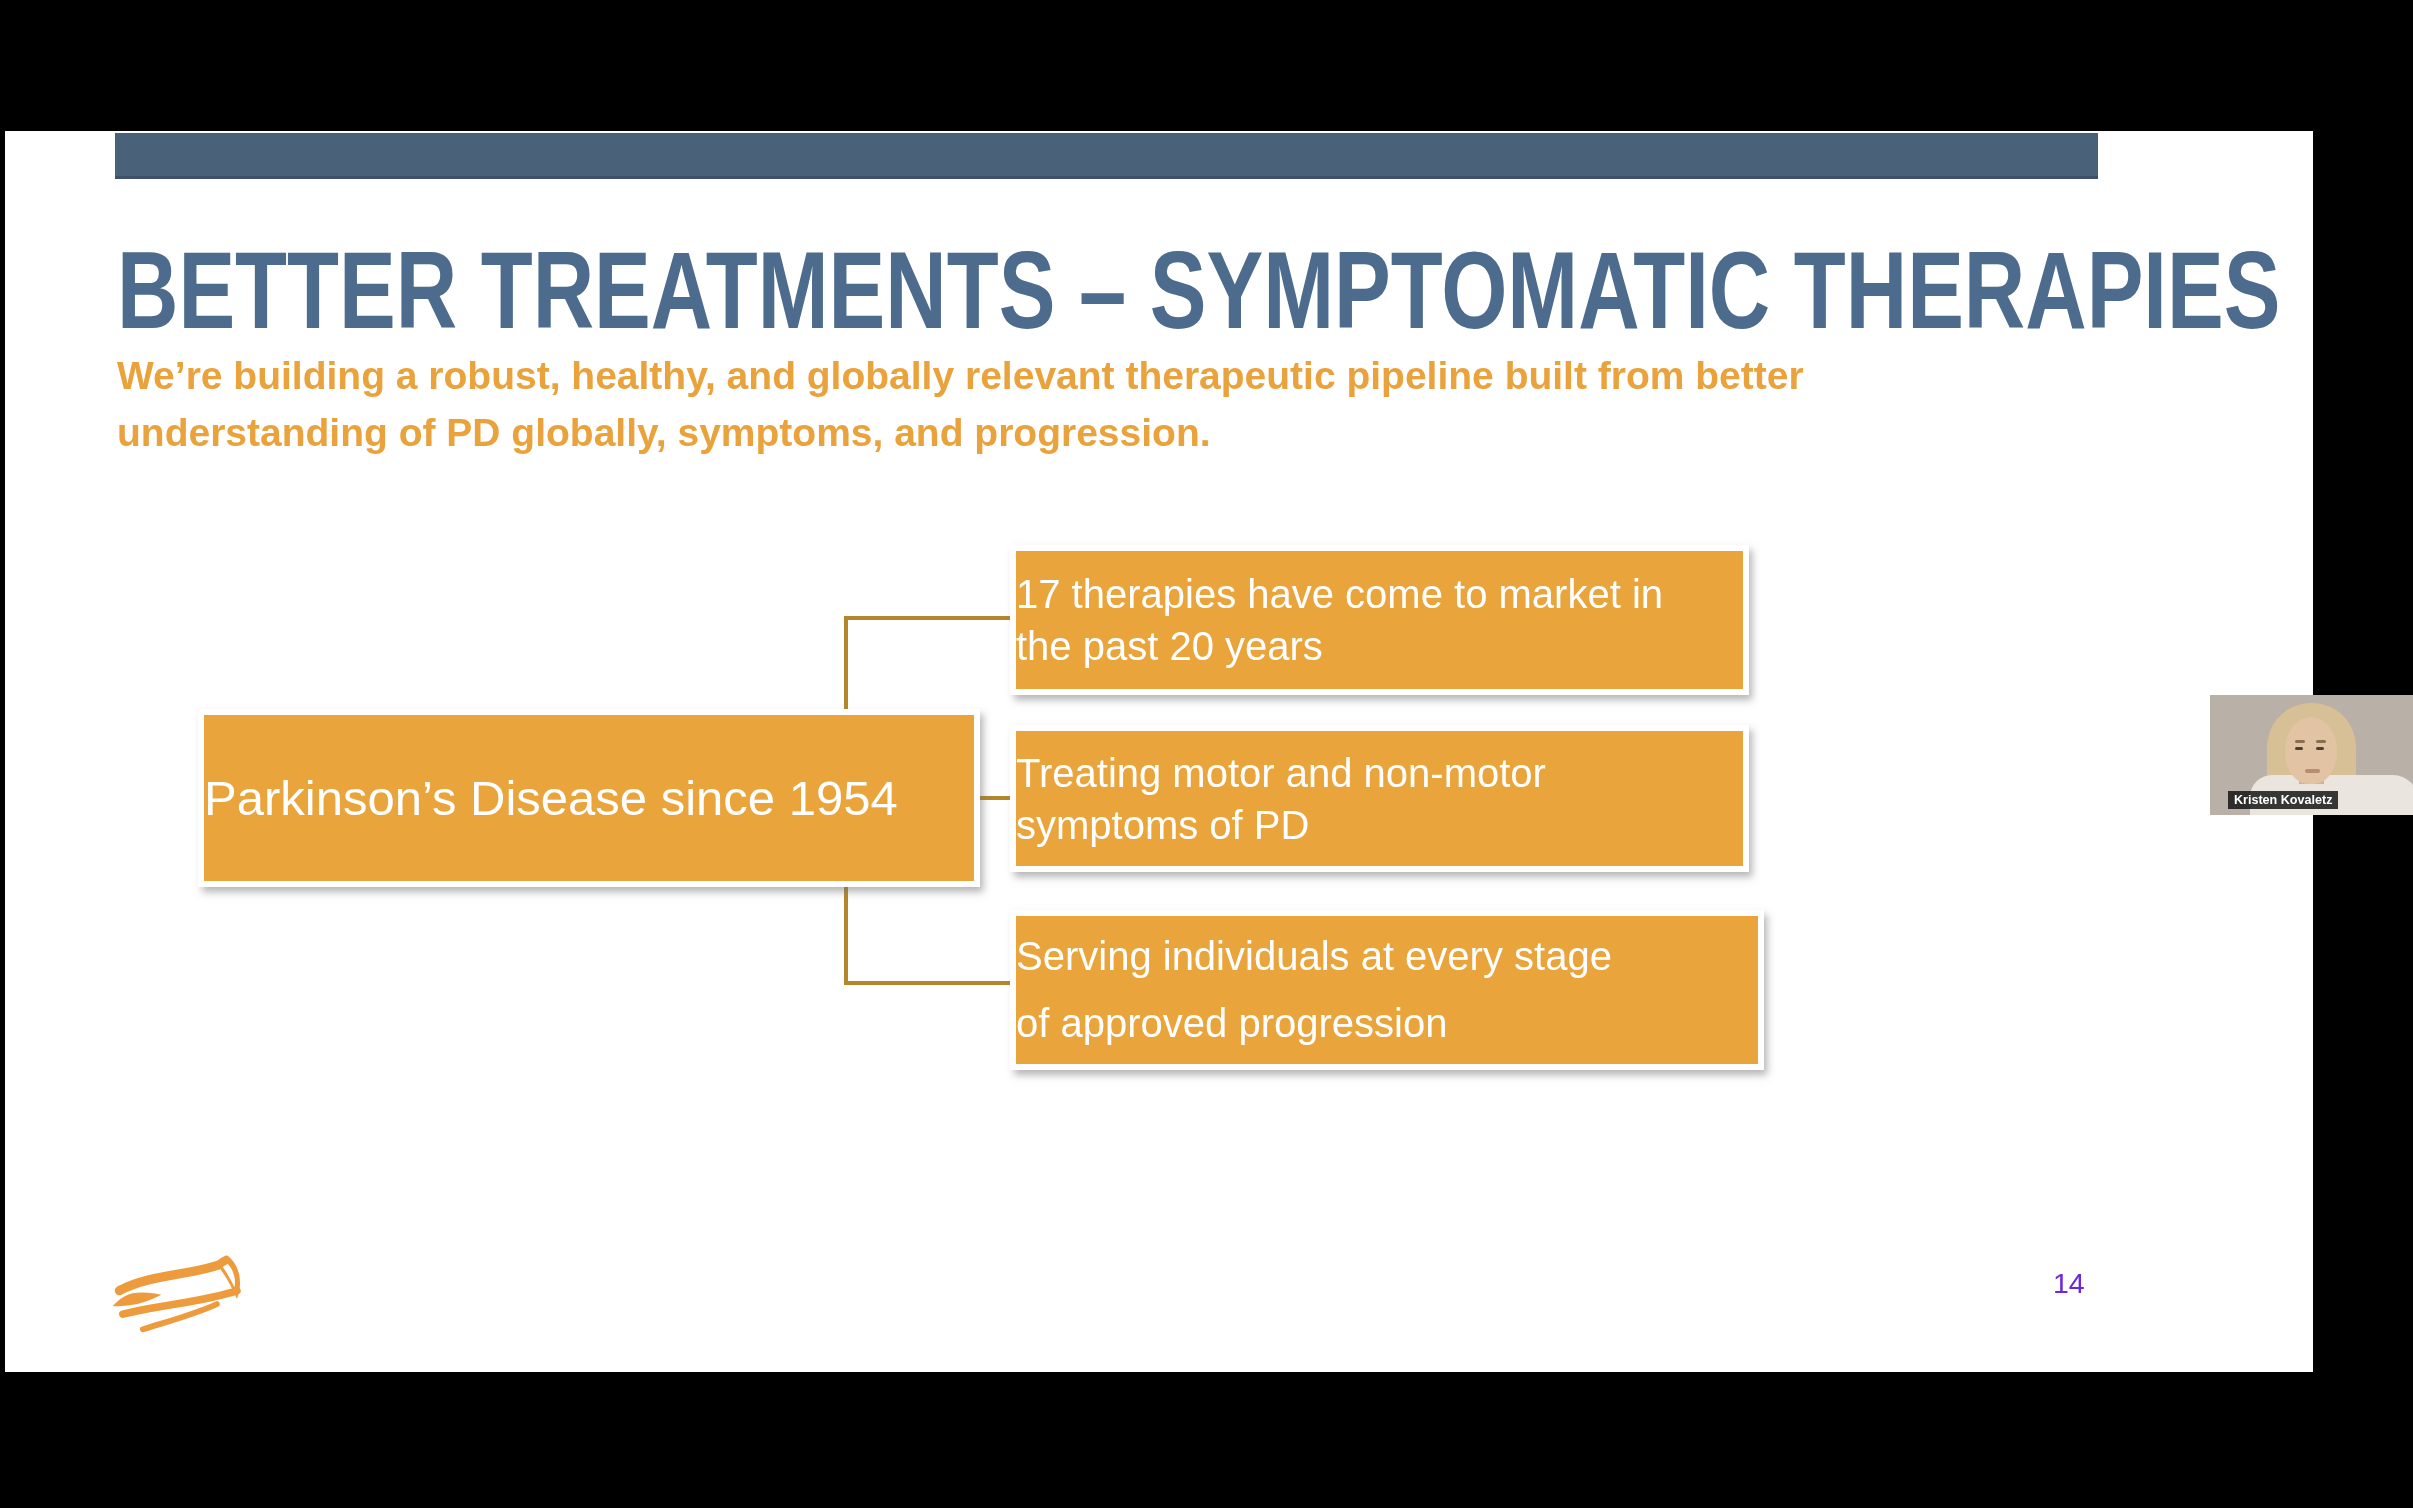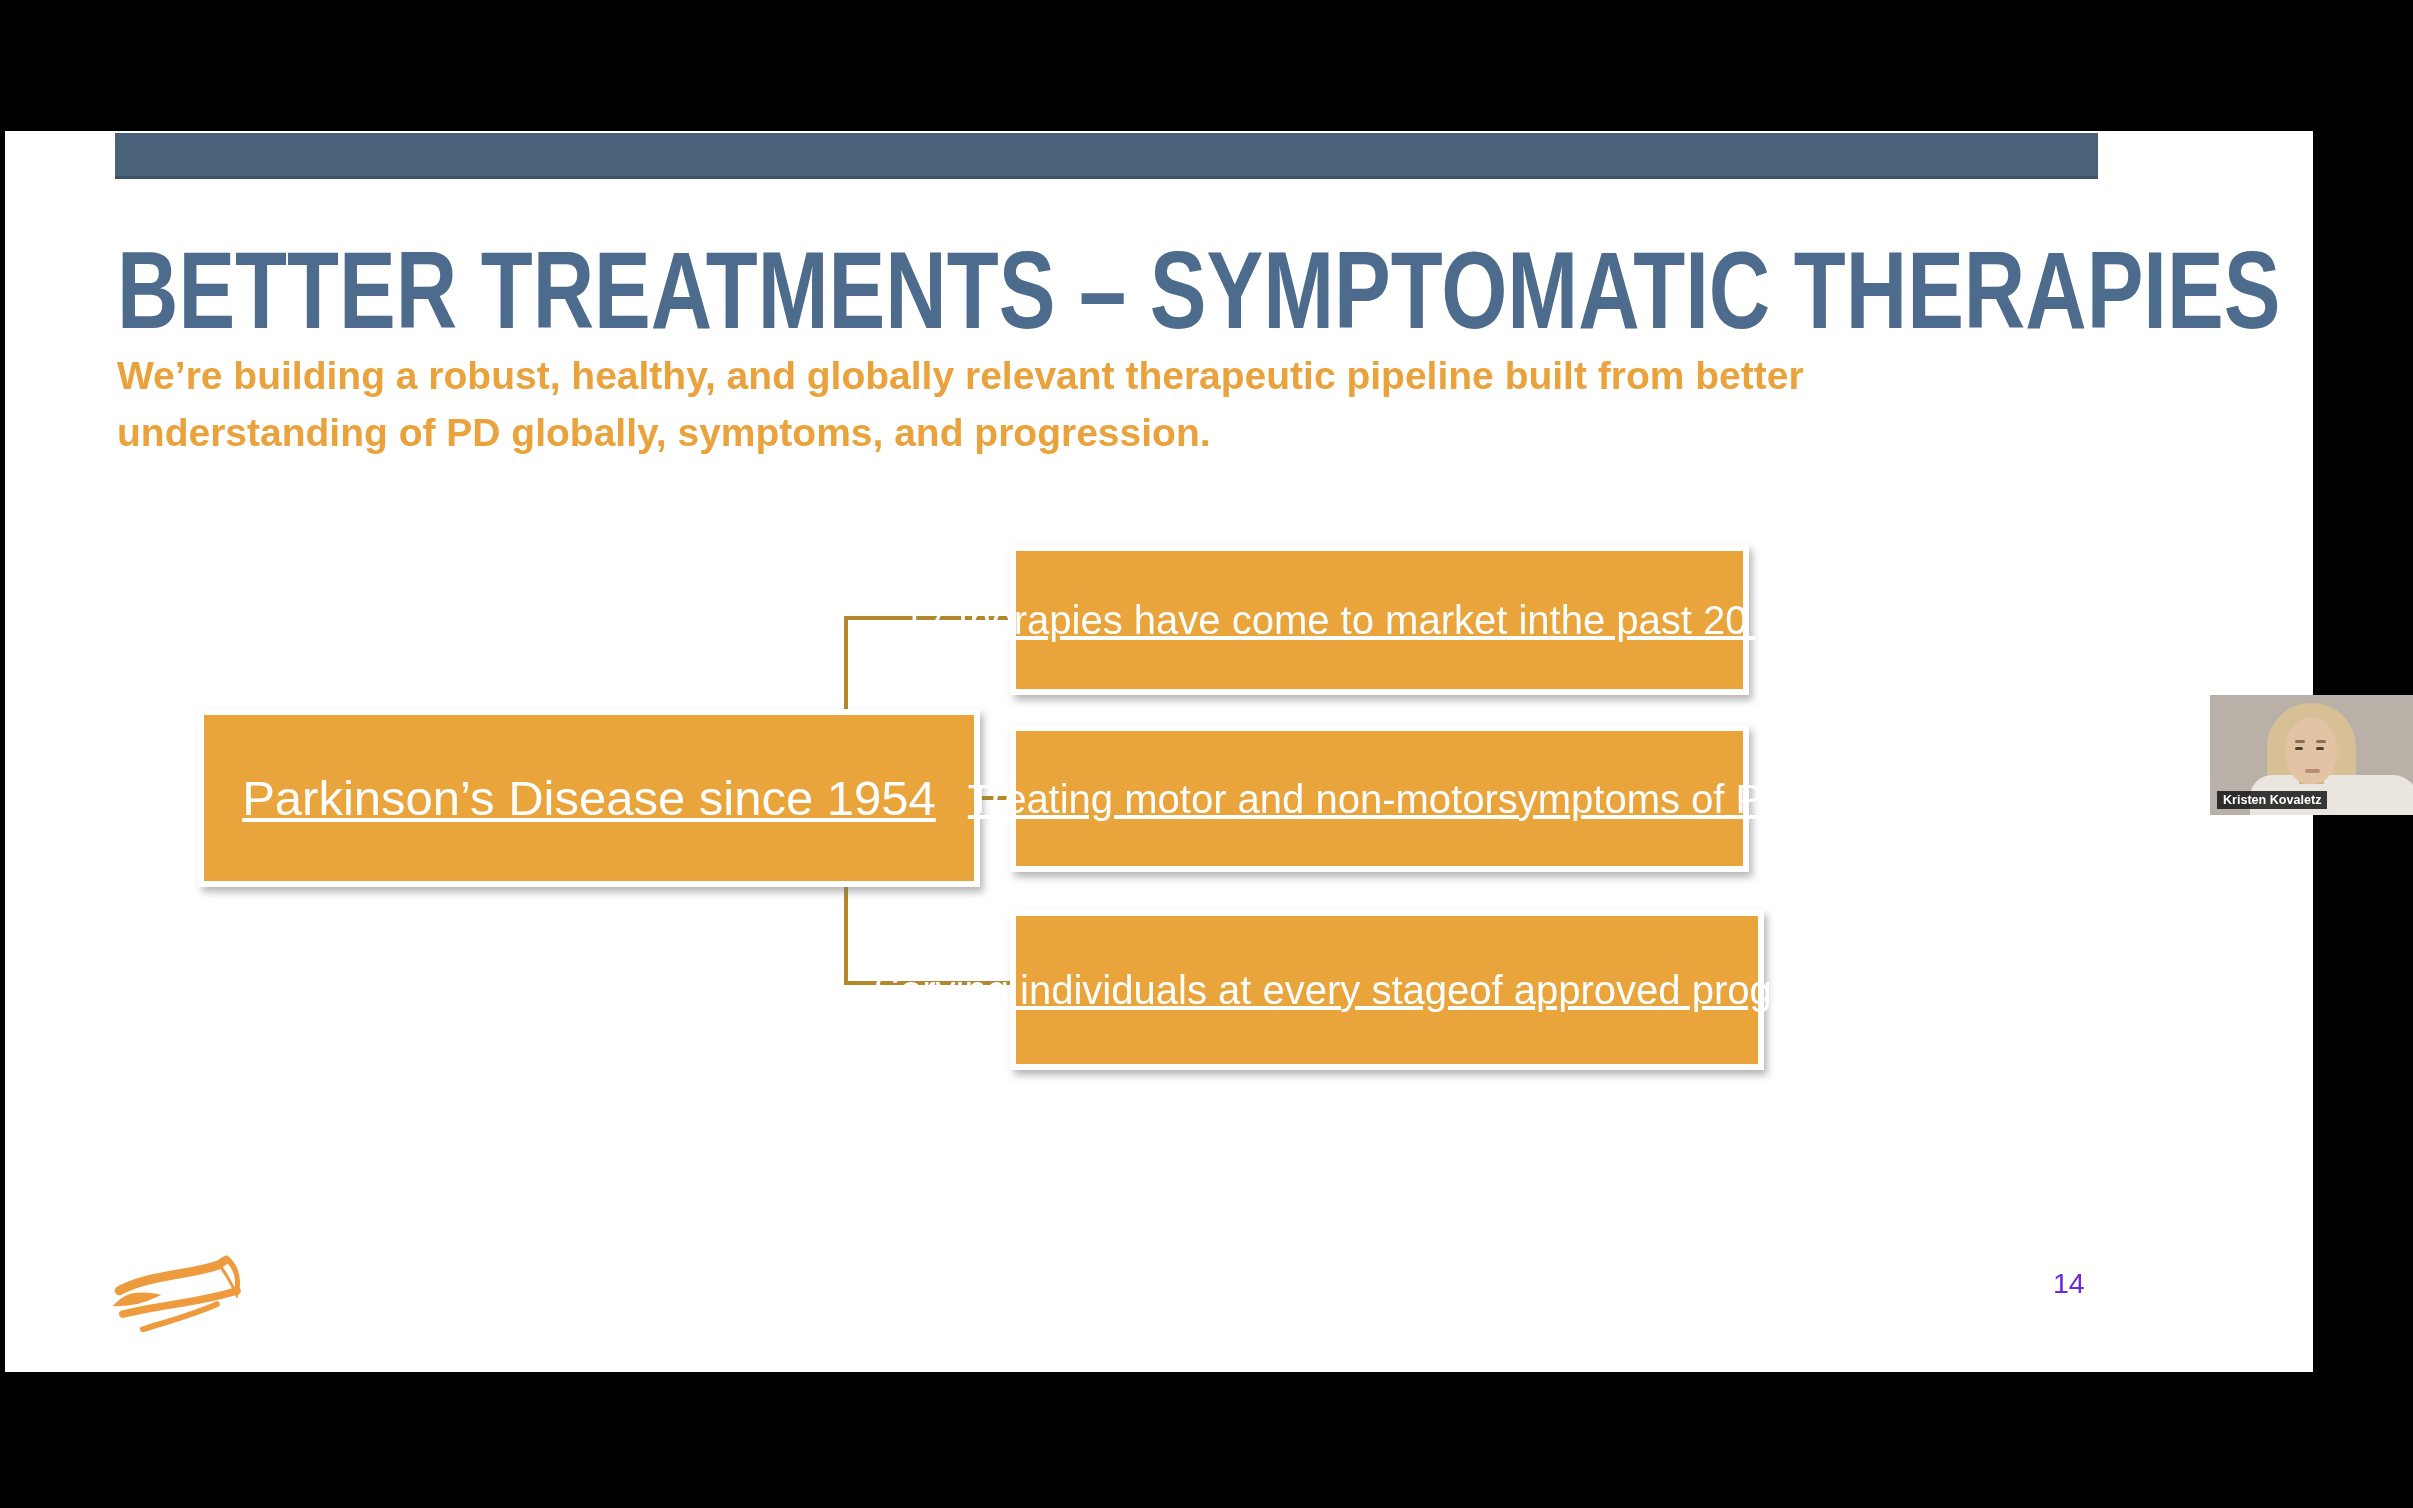--- a/index.html
+++ b/index.html
@@ -16,22 +16,22 @@
          font-size:109px;font-weight:700;color:#4d6b8d;line-height:1.2;}
   .title .squeeze{display:inline-block;transform:scaleX(0.78);transform-origin:0 50%;}
 
   .subtitle{position:absolute;left:112px;top:216px;color:#e9a23c;font-weight:700;
             font-size:39px;line-height:57px;white-space:nowrap;}
 
   
   .connector{position:absolute;background:#b5872d;}
   .obox{position:absolute;box-sizing:border-box;background:#e9a43c;border:6.7px solid #ffffff;
         box-shadow:4.2px 5px 7.5px rgba(110,110,110,0.5);
-        display:flex;flex-direction:row;justify-content:center;align-items:center;
-        color:#ffffff;text-align:center;text-decoration:underline;}
+        display:flex;flex-direction:column;justify-content:center;align-items:flex-start;
+        color:#ffffff;text-align:center;}
   .obox .ln{white-space:nowrap;}
   .root-box{left:193px;top:578px;width:782px;height:178px;font-size:49px;line-height:59px;}
   .bbox{left:1005px;width:739px;font-size:40px;line-height:52px;}
   .bbox1{top:414px;height:150px;}
   .bbox2{top:594px;height:147px;}
   .bbox3{top:779px;height:160px;width:754px;line-height:67px;}
 
   
   .footer-logo{position:absolute;left:106px;top:1121px;}
   .footer-brand{position:absolute;left:300px;top:1150px;font-size:22.6px;color:#9a9a9a;
@@ -44,21 +44,21 @@
   .v-hair{position:absolute;left:57px;top:8.4px;width:89px;height:126px;background:#d7bf96;
           border-radius:44px 44px 39px 39px;}
   .v-sweater{position:absolute;left:40px;top:80px;width:168px;height:50px;background:#eae6df;
              border-radius:22px 25px 0 0;}
   .v-neck{position:absolute;left:89px;top:74px;width:25px;height:15px;background:#d6b28e;}
   .v-face{position:absolute;left:75px;top:22px;width:52px;height:67px;background:#e2c3a4;
           border-radius:50% 50% 46% 46%;}
   .v-eye{position:absolute;width:7.5px;height:3.4px;background:#4f4034;border-radius:1.7px;}
   .v-brow{position:absolute;width:10px;height:2.5px;background:#8a6f4e;border-radius:1.7px;}
   .v-mouth{position:absolute;left:95px;top:74px;width:15px;height:4.2px;background:#b98c74;border-radius:2.5px;}
-  .name-label{position:absolute;left:7px;bottom:5.9px;height:18.4px;padding:0 5.9px;
+  .name-label{position:absolute;left:18px;bottom:5.9px;height:18.4px;padding:0 5.9px;
               background:rgba(15,15,15,0.82);color:#ffffff;font-size:12.6px;font-weight:700;
               display:flex;align-items:center;white-space:nowrap;}
 </style>
 </head>
 <body>
 
 <div class="slide">
 
   <div class="top-bar"></div>
 

